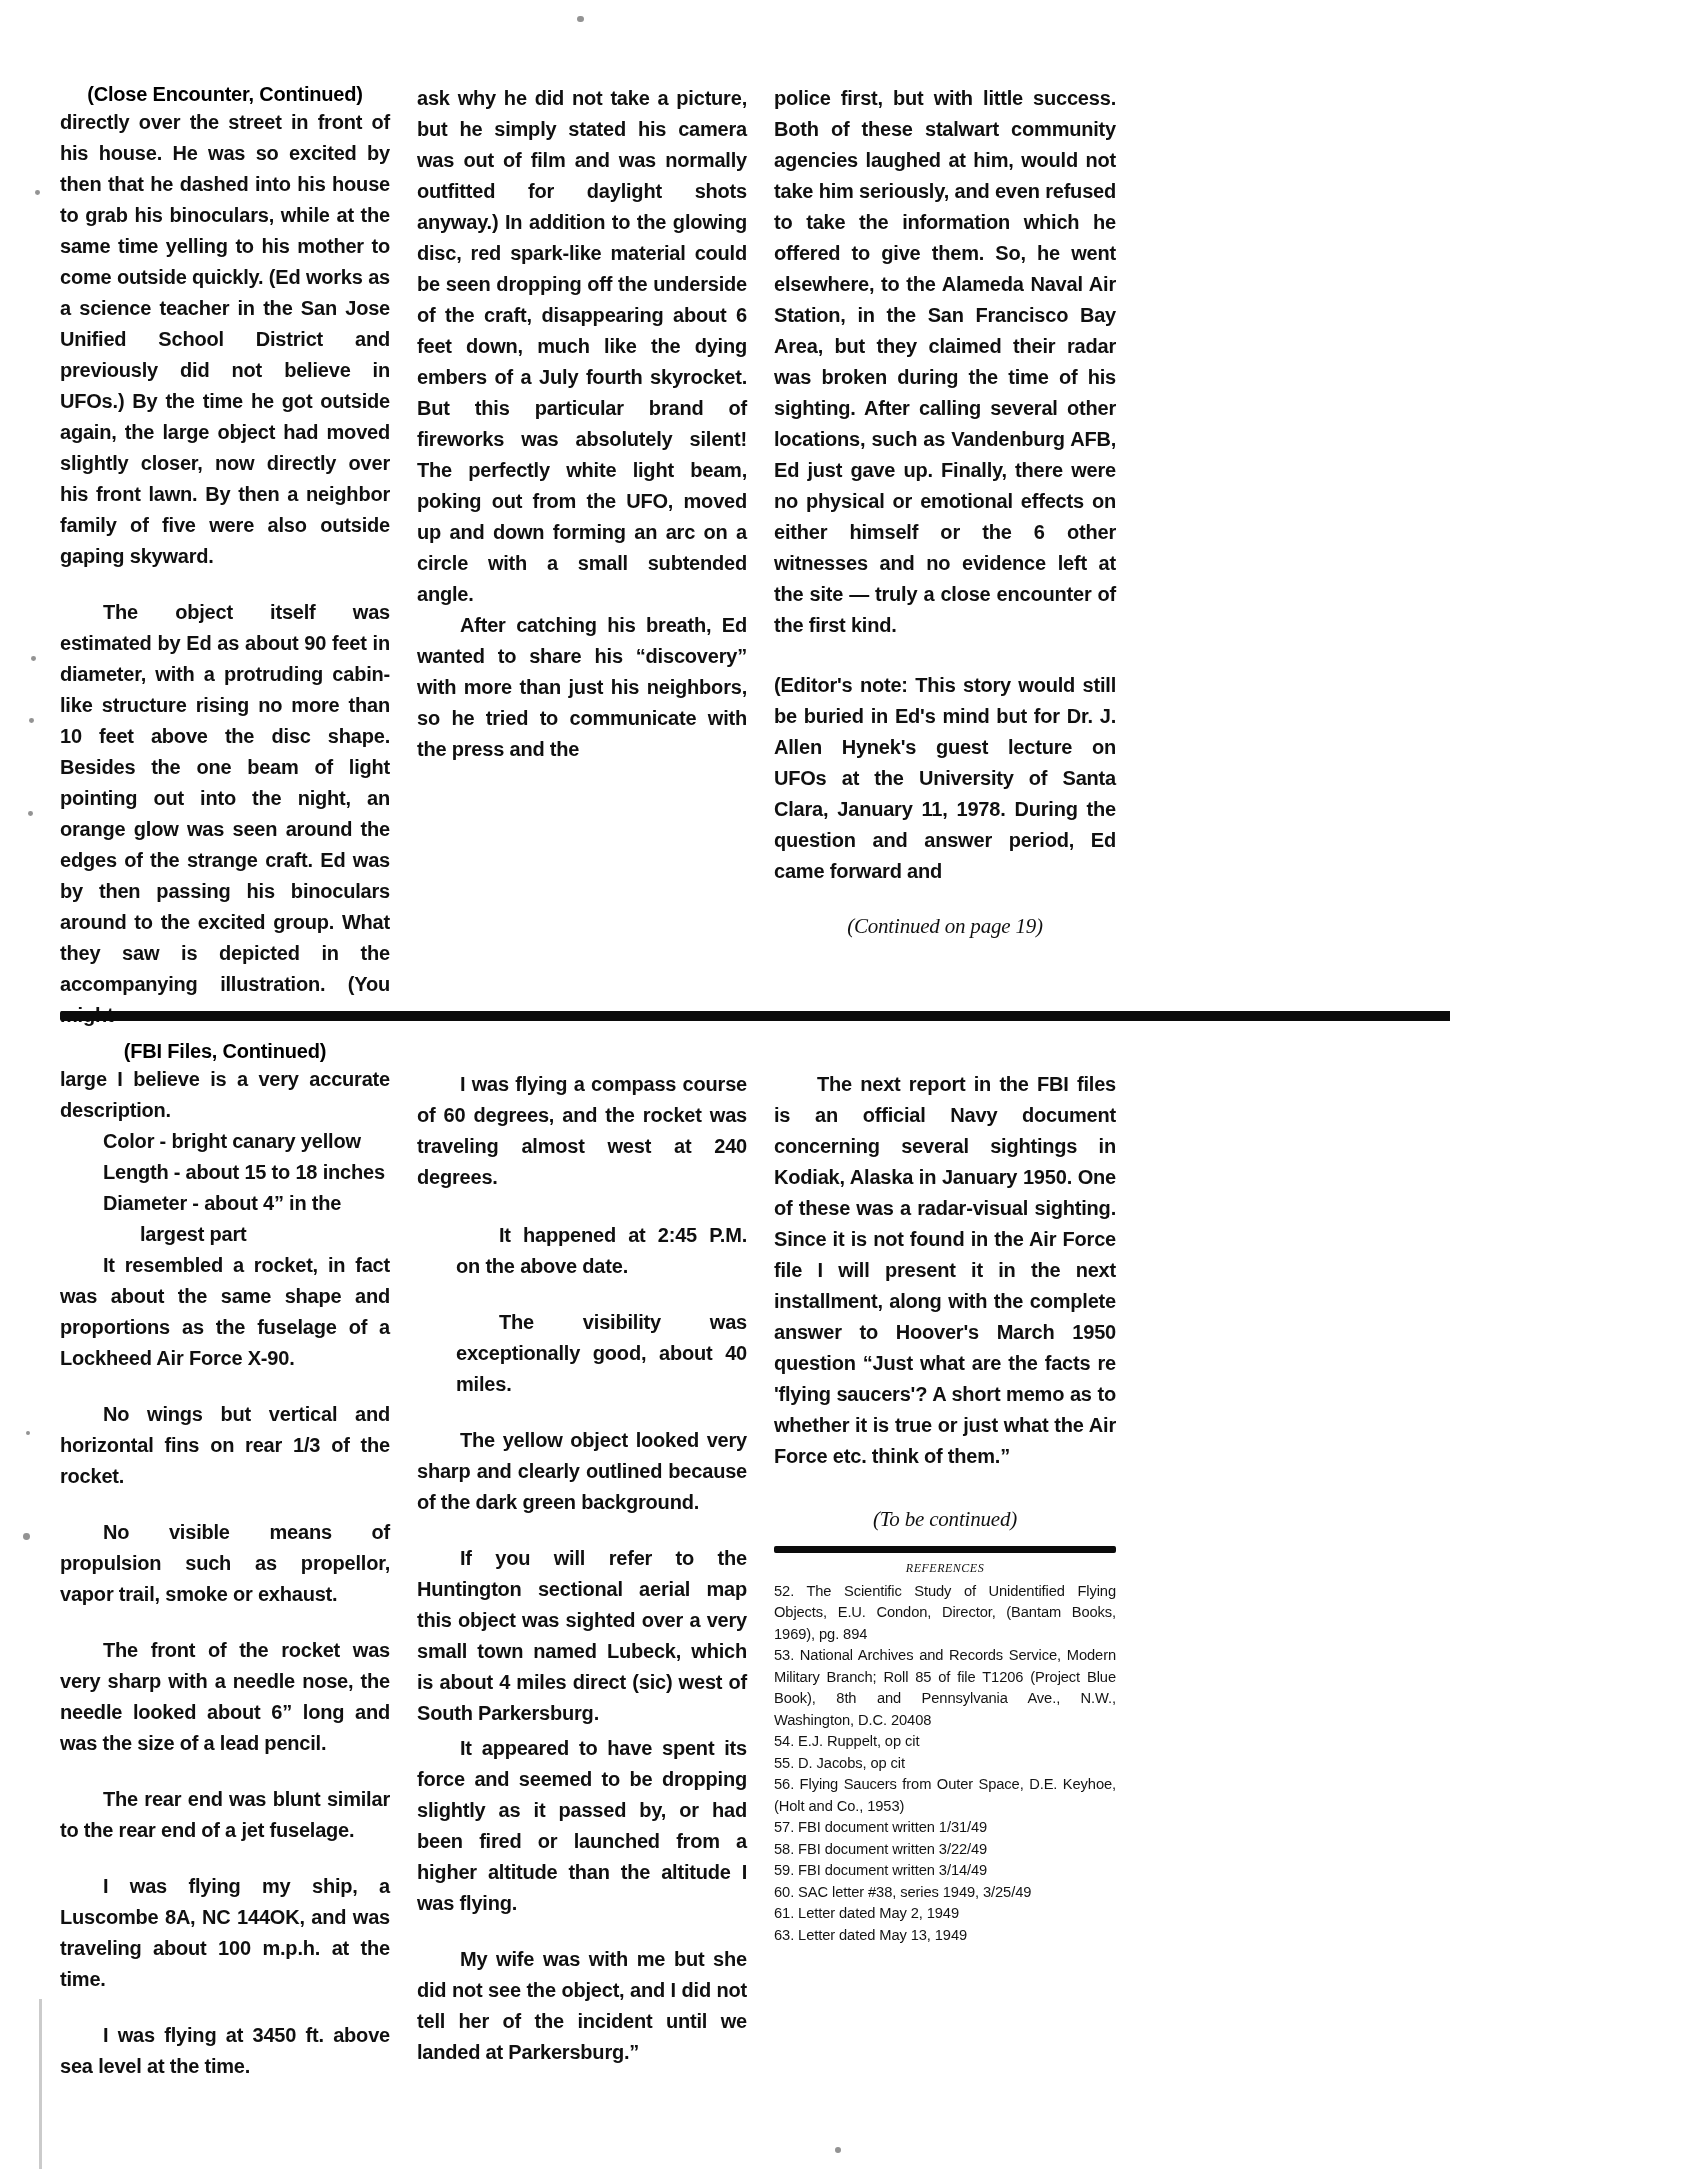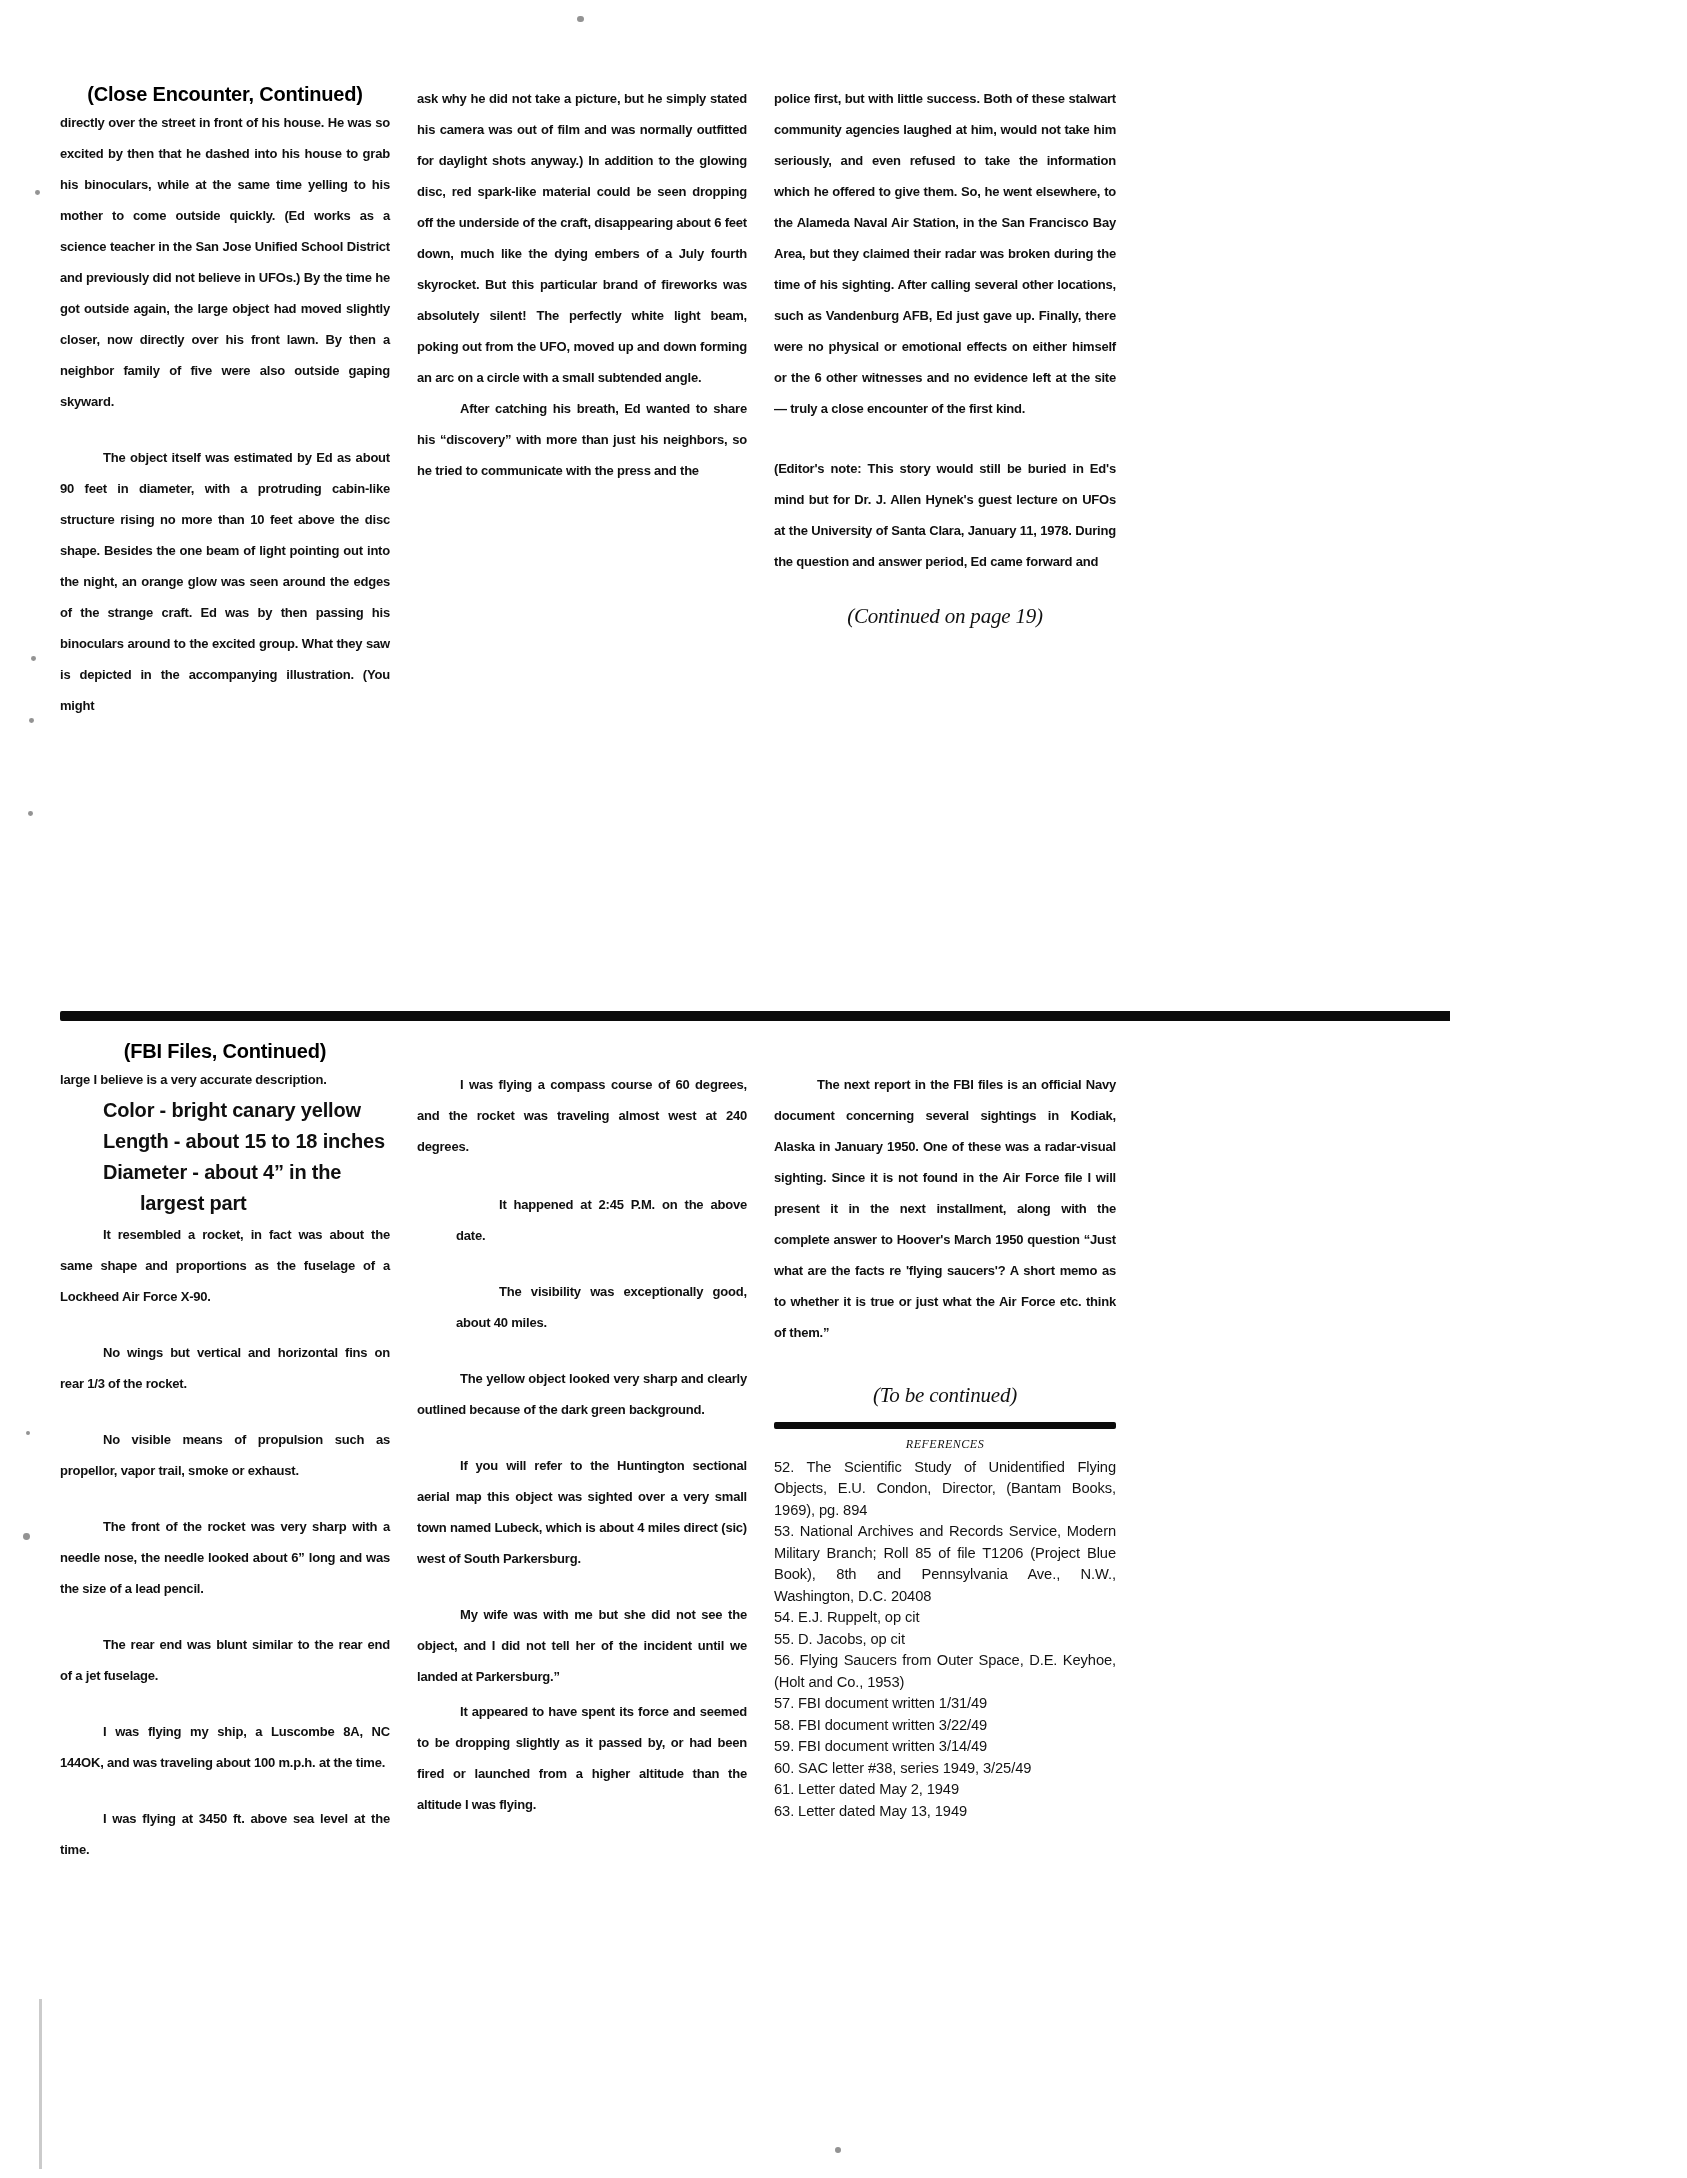--- a/index.html
+++ b/index.html
@@ -37,21 +37,21 @@
   }
   .col {
     width: 330px;
     box-sizing: border-box;
   }
   .col.wide { width: 342px; }
 
   p.body {
     margin: 0 0 0 0;
     font-family: "Liberation Sans", sans-serif;
-    font-size: 13px;
+    font-size: 20px;
     line-height: 31px;
     color: #101010;
     text-align: justify;
     text-indent: 43px;
     letter-spacing: -0.2px;
     word-spacing: 0px;
     font-weight: 600;
   }
   p.body + p.body { margin-top: 25px; }
   p.body.noindent { text-indent: 0; }
@@ -203,22 +203,22 @@
       <p class="body">I was flying my ship, a Luscombe 8A, NC 144OK, and was traveling about 100 m.p.h. at the time.</p>
       <p class="body">I was flying at 3450 ft. above sea level at the time.</p>
     </div>
 
     <div class="col">
       <p class="body" style="margin-top:29px;">I was flying a compass course of 60 degrees, and the rocket was traveling almost west at 240 degrees.</p>
       <p class="body" style="margin-top:27px;padding-left:39px;">It happened at 2:45 P.M. on the above date.</p>
       <p class="body tight" style="padding-left:39px;">The visibility was exceptionally good, about 40 miles.</p>
       <p class="body">The yellow object looked very sharp and clearly outlined because of the dark green background.</p>
       <p class="body">If you will refer to the Huntington sectional aerial map this object was sighted over a very small town named Lubeck, which is about 4 miles direct (sic) west of South Parkersburg.</p>
+      <p class="body" style="margin-top:3.9px;">It appeared to have spent its force and seemed to be dropping slightly as it passed by, or had been fired or launched from a higher altitude than the altitude I was flying.</p>
       <p class="body">My wife was with me but she did not see the object, and I did not tell her of the incident until we landed at Parkersburg.”</p>
-      <p class="body" style="margin-top:3.9px;">It appeared to have spent its force and seemed to be dropping slightly as it passed by, or had been fired or launched from a higher altitude than the altitude I was flying.</p>
     </div>
 
     <div class="col wide">
       <p class="body" style="margin-top:29px;">The next report in the FBI files is an official Navy document concerning several sightings in Kodiak, Alaska in January 1950. One of these was a radar-visual sighting. Since it is not found in the Air Force file I will present it in the next installment, along with the complete answer to Hoover's March 1950 question “Just what are the facts re 'flying saucers'? A short memo as to whether it is true or just what the Air Force etc. think of them.”</p>
 
       <div class="italic-note" style="margin-top:35px;">(To be continued)</div>
 
       <div style="position:relative;height:29px;">
         <div class="rule-short" style="left:0;top:13.6px;width:342px;"></div>
       </div>

